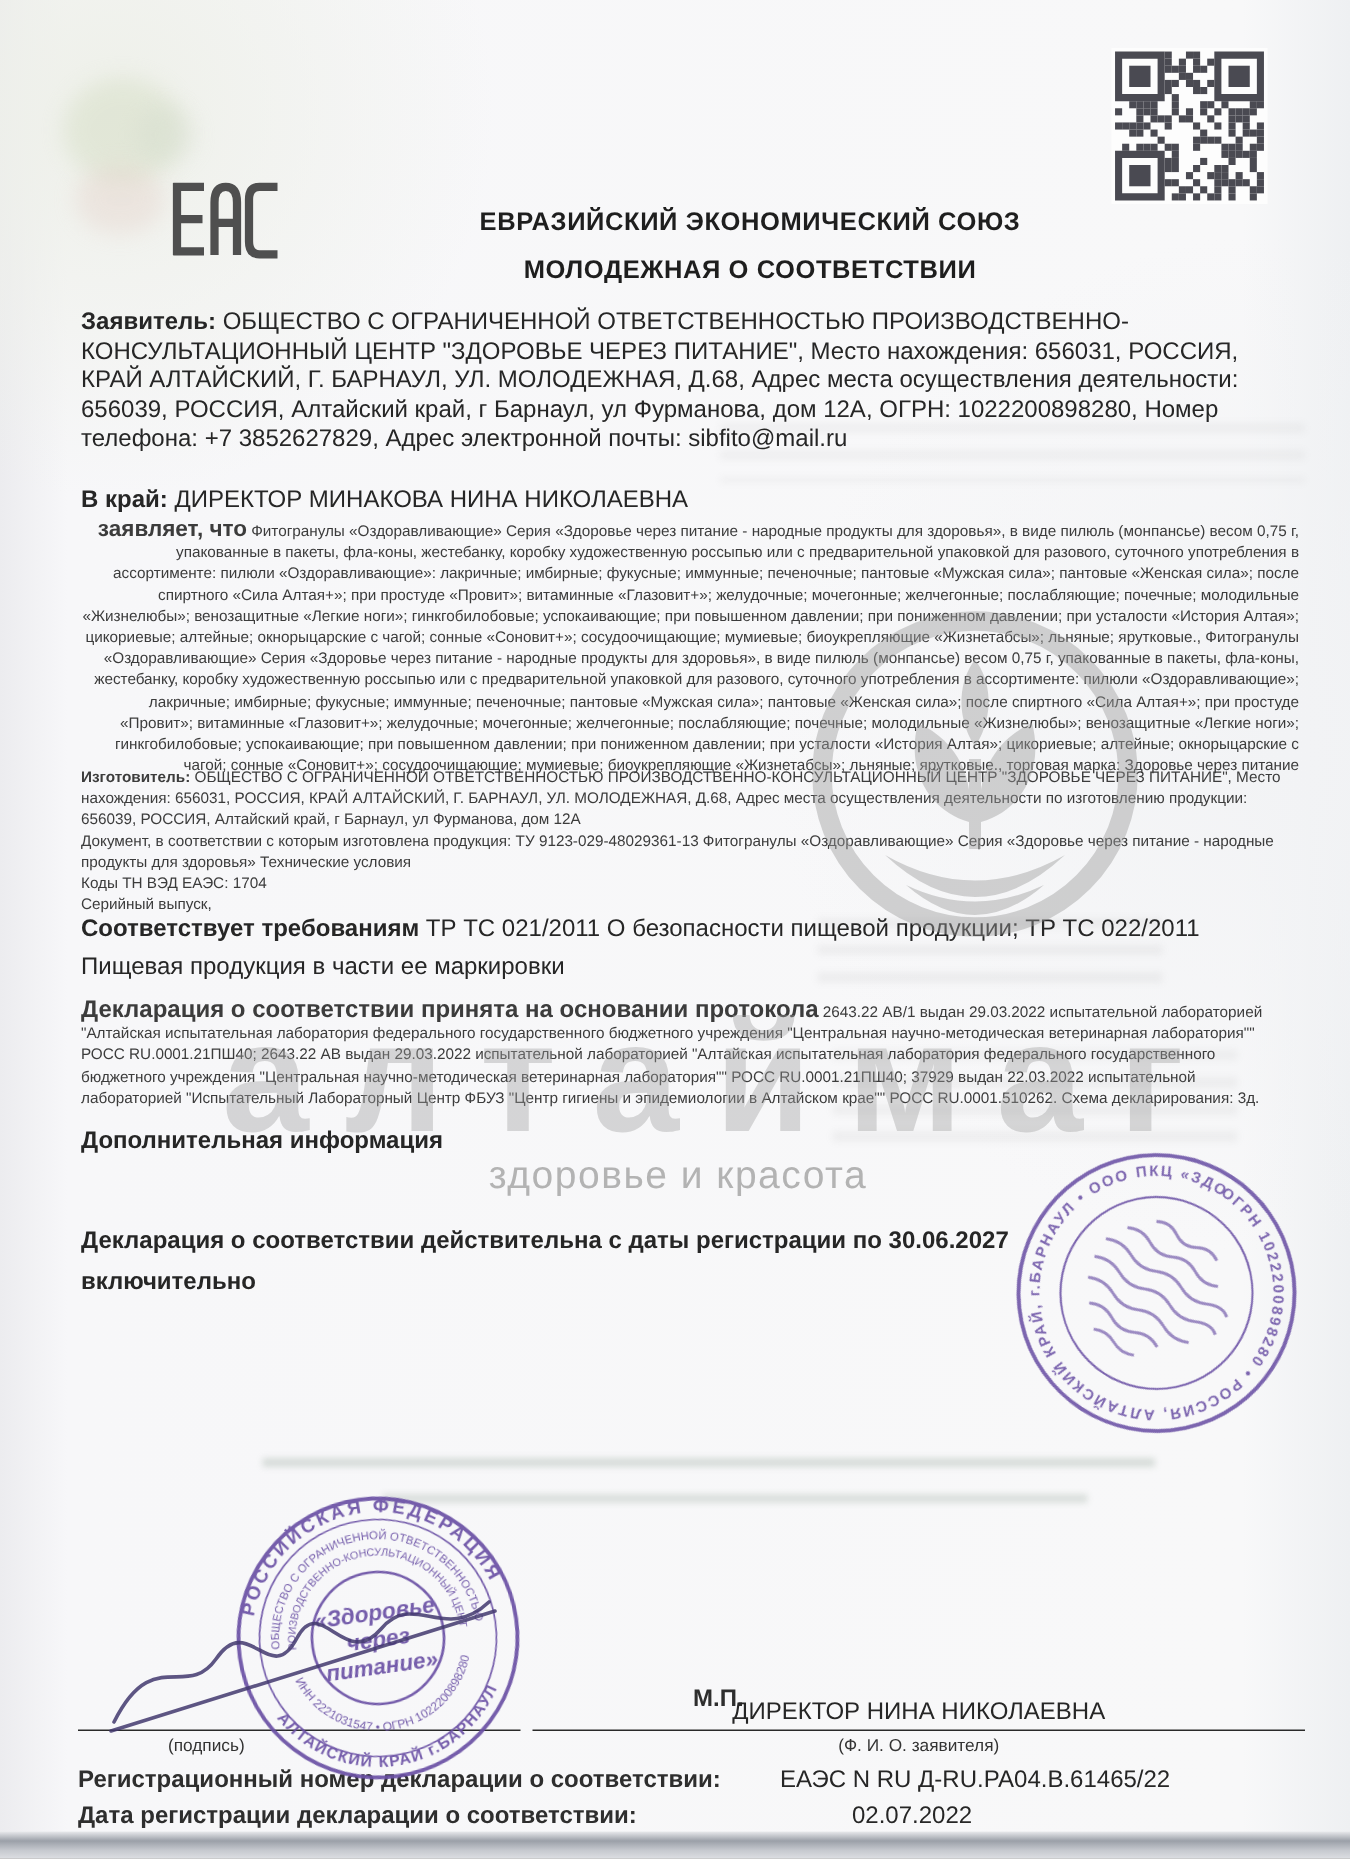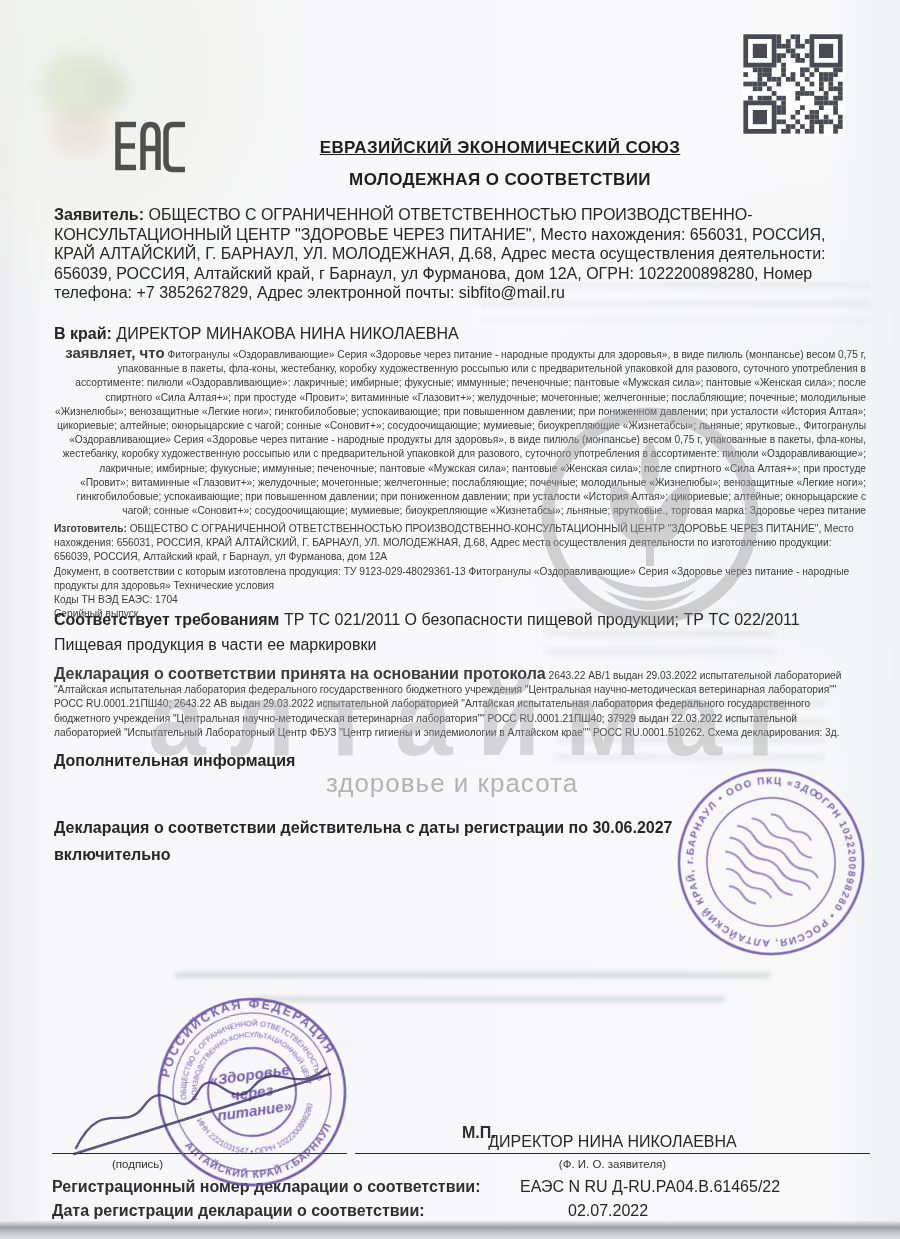--- a/index.html
+++ b/index.html
@@ -203,36 +203,36 @@
         <rect x="8" y="20" width="1" height="1"></rect>
         <rect x="9" y="20" width="1" height="1"></rect>
         <rect x="11" y="20" width="1" height="1"></rect>
         <rect x="13" y="20" width="1" height="1"></rect>
         <rect x="14" y="20" width="1" height="1"></rect>
         <rect x="16" y="20" width="1" height="1"></rect>
         <rect x="19" y="20" width="1" height="1"></rect>
       </g>
   </svg>
 
-  <div class="abs title" style="top:138px;text-decoration:underline;">ЕВРАЗИЙСКИЙ ЭКОНОМИЧЕСКИЙ СОЮЗ</div>
+  <div class="abs title" style="top:138px;">ЕВРАЗИЙСКИЙ ЭКОНОМИЧЕСКИЙ СОЮЗ</div>
   <div class="abs title" style="top:170px;">МОЛОДЕЖНАЯ О СООТВЕТСТВИИ</div>
 
   <div class="abs big" style="left:54px;top:205px;width:808px;">
     <span class="b">Заявитель:</span><span> ОБЩЕСТВО С ОГРАНИЧЕННОЙ ОТВЕТСТВЕННОСТЬЮ ПРОИЗВОДСТВЕННО-КОНСУЛЬТАЦИОННЫЙ ЦЕНТР "ЗДОРОВЬЕ ЧЕРЕЗ ПИТАНИЕ", Место нахождения: 656031, РОССИЯ, КРАЙ АЛТАЙСКИЙ, Г. БАРНАУЛ, УЛ. МОЛОДЕЖНАЯ, Д.68, Адрес места осуществления деятельности: 656039, РОССИЯ, Алтайский край, г Барнаул, ул Фурманова, дом 12А, ОГРН: 1022200898280, Номер телефона: +7 3852627829, Адрес электронной почты: sibfito@mail.ru</span>
   </div>
 
   <div class="abs big" style="left:54px;top:324px;width:808px;">
     <span class="b">В край:</span><span> ДИРЕКТОР МИНАКОВА НИНА НИКОЛАЕВНА</span>
   </div>
 
   <div class="abs small" style="left:54px;top:346px;width:812px;text-align:right;">
     <span class="b" style="font-size:15px;">заявляет, что</span><span> Фитогранулы «Оздоравливающие»  Серия «Здоровье через питание  - народные продукты для здоровья», в виде пилюль (монпансье) весом 0,75 г, упакованные в пакеты, фла-коны, жестебанку, коробку художественную россыпью или с предварительной упаковкой для разового, суточного употребления в ассортименте: пилюли  «Оздоравливающие»: лакричные; имбирные; фукусные; иммунные; печеночные; пантовые «Мужская сила»; пантовые «Женская  сила»; после спиртного «Сила Алтая+»; при простуде «Провит»; витаминные  «Глазовит+»;  желудочные; мочегонные; желчегонные; послабляющие; почечные; молодильные «Жизнелюбы»; венозащитные «Легкие ноги»; гинкгобилобовые; успокаивающие; при повышенном давлении; при пониженном давлении; при усталости «История Алтая»;  цикориевые; алтейные; окнорыцарские  с чагой;  сонные «Соновит+»; сосудоочищающие; мумиевые; биоукрепляющие «Жизнетабсы»; льняные; ярутковые., Фитогранулы «Оздоравливающие»  Серия «Здоровье через питание  - народные продукты для здоровья», в виде пилюль (монпансье) весом 0,75 г, упакованные в пакеты, фла-коны, жестебанку, коробку художественную россыпью или с предварительной упаковкой для разового, суточного употребления в ассортименте: пилюли  «Оздоравливающие»; лакричные; имбирные; фукусные; иммунные; печеночные; пантовые «Мужская сила»; пантовые «Женская  сила»; после спиртного «Сила Алтая+»; при простуде «Провит»; витаминные  «Глазовит+»;  желудочные; мочегонные; желчегонные; послабляющие; почечные; молодильные «Жизнелюбы»; венозащитные «Легкие ноги»; гинкгобилобовые; успокаивающие; при повышенном давлении; при пониженном давлении; при усталости «История Алтая»; цикориевые; алтейные; окнорыцарские  с чагой;  сонные «Соновит+»; сосудоочищающие; мумиевые; биоукрепляющие «Жизнетабсы»; льняные; ярутковые., торговая марка: Здоровье через питание</span>
   </div>
 
-  <div class="abs small" style="left:54px;top:512px;width:812px;margin-top:10px;">
+  <div class="abs small" style="left:54px;top:512px;width:812px;">
     <div>
       <span class="b">Изготовитель:</span><span> ОБЩЕСТВО С ОГРАНИЧЕННОЙ ОТВЕТСТВЕННОСТЬЮ ПРОИЗВОДСТВЕННО-КОНСУЛЬТАЦИОННЫЙ ЦЕНТР "ЗДОРОВЬЕ ЧЕРЕЗ ПИТАНИЕ", Место нахождения: 656031, РОССИЯ, КРАЙ АЛТАЙСКИЙ, Г. БАРНАУЛ, УЛ. МОЛОДЕЖНАЯ, Д.68, Адрес места осуществления деятельности по изготовлению продукции: 656039, РОССИЯ, Алтайский край, г Барнаул, ул Фурманова, дом 12А</span>
     </div>
     <div>Документ, в соответствии с которым изготовлена продукция: ТУ 9123-029-48029361-13  Фитогранулы «Оздоравливающие»  Серия «Здоровье через питание - народные продукты для здоровья» Технические условия</div>
     <div>Коды ТН ВЭД ЕАЭС: 1704</div>
     <div>Серийный выпуск,</div>
   </div>
 
   <div class="abs big" style="left:54px;top:607px;width:760px;line-height:25px;">
     <span class="b">Соответствует требованиям</span><span>  ТР ТС 021/2011 О безопасности пищевой продукции; ТР ТС 022/2011 Пищевая продукция в части ее маркировки</span>

